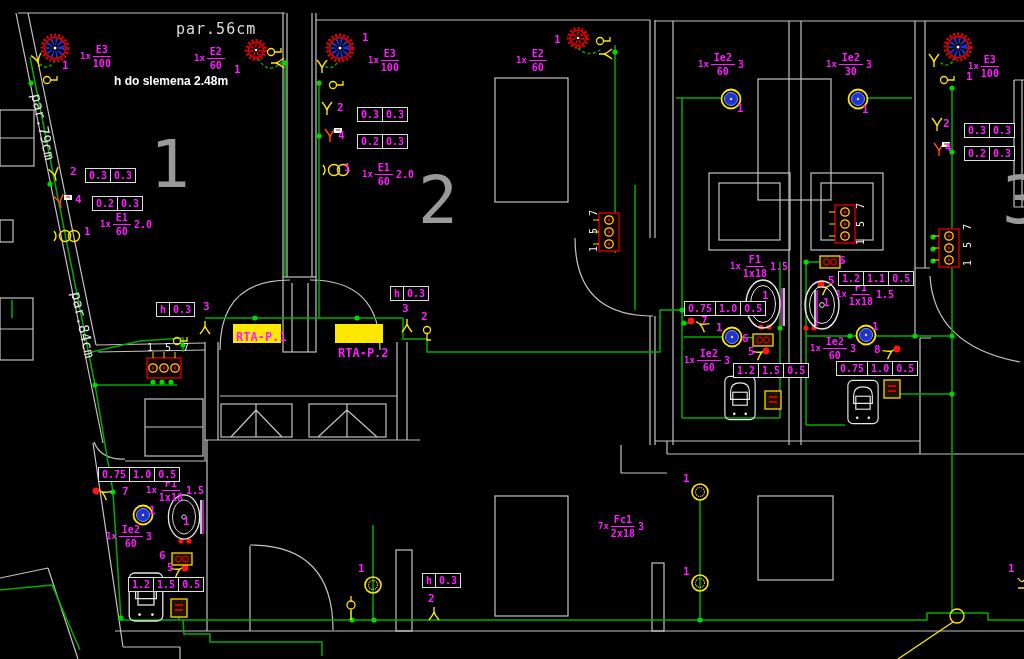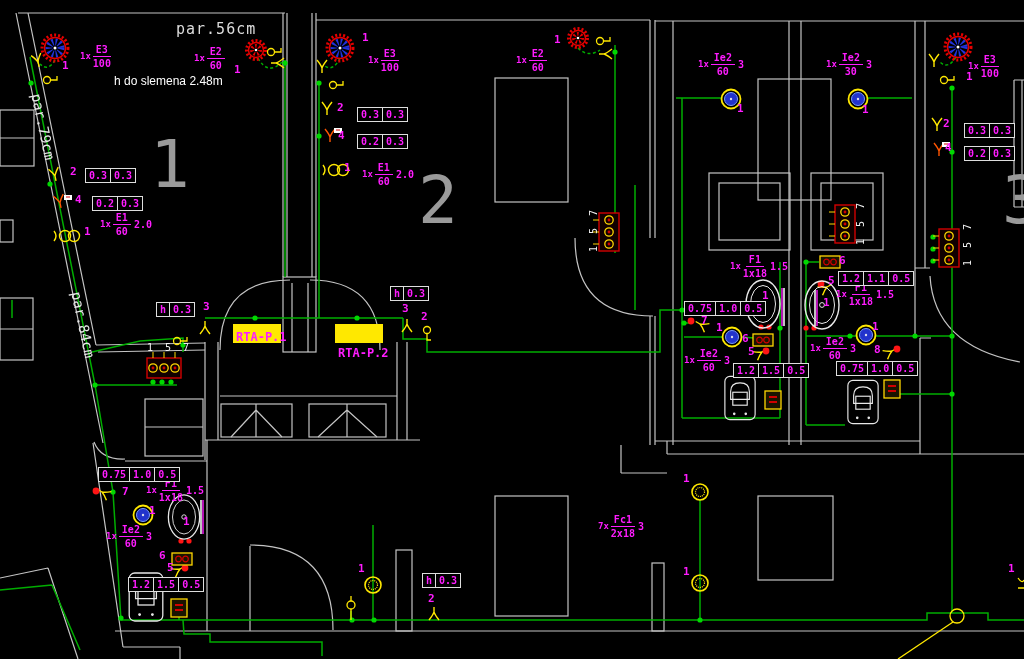--- a/index.html
+++ b/index.html
@@ -11,21 +11,21 @@
   .vbox span{display:block;padding:0 3px;color:#ff1cff;font:bold 10px/13px "DejaVu Sans Mono",monospace;border-left:1px solid #dedede;}
   .vbox span:first-child{border-left:none;}
   .frac{position:absolute;display:flex;align-items:center;color:#ff1cff;font:bold 10px/11px "DejaVu Sans Mono",monospace;white-space:nowrap;}
   .frac .pre{margin-right:2px;font-size:9px;}
   .frac .col{display:flex;flex-direction:column;align-items:center;}
   .frac .num{padding:0 3px 1px 3px;border-bottom:1.5px solid #ff1cff;}
   .frac .den{padding-top:1px;}
   .frac .suf{margin-left:3px;}
   .roomnum{position:absolute;color:#9a9a9a;font:66px "DejaVu Sans Mono",monospace;font-weight:200;line-height:66px;}
   .wtext{position:absolute;color:#e8e8e8;font:12px "DejaVu Sans Mono",monospace;white-space:pre;}
-  .wbold{font-weight:normal;font-family:"Liberation Sans",sans-serif;color:#fff;}
+  .wbold{font-weight:bold;font-family:"Liberation Sans",sans-serif;color:#fff;}
   .big{font-size:15px;letter-spacing:1px;color:#dcdcdc;}
   .rot{transform:rotate(78deg);transform-origin:0 0;font-size:14px;}
   .rotccw{transform:rotate(-90deg);transform-origin:0 0;}
   .s157{position:absolute;color:#f2f2f2;font:10px "DejaVu Sans Mono",monospace;letter-spacing:3px;white-space:pre;}
   .rta{position:absolute;color:#ff1cff;font:bold 12px "DejaVu Sans Mono",monospace;}
 </style>
 </head>
 <body>
 
 <div class="stage">

